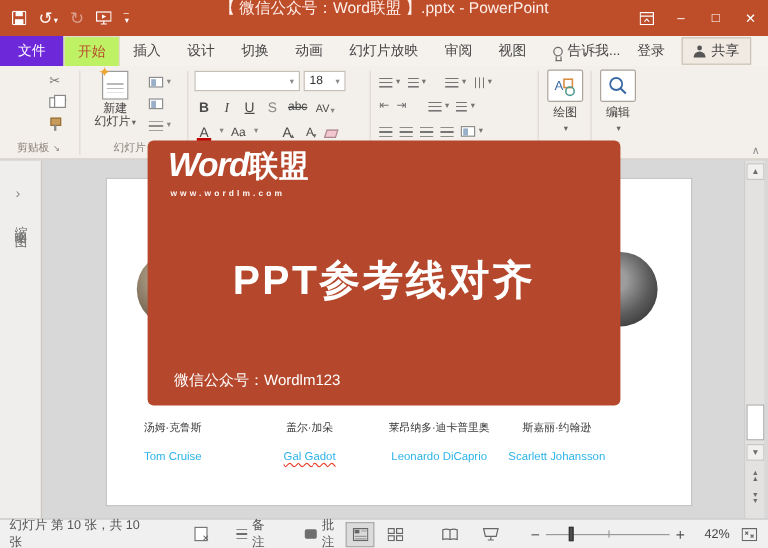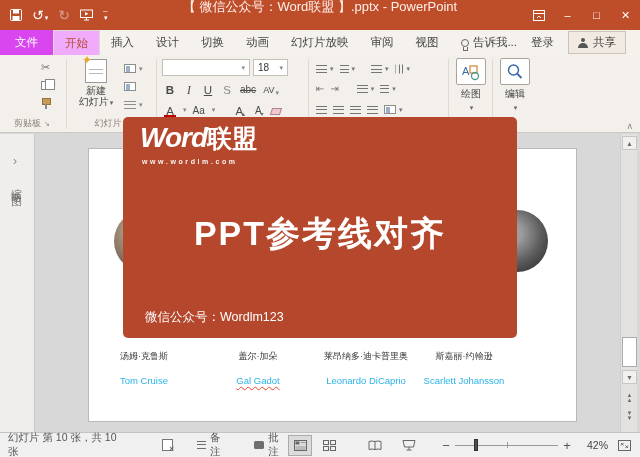--- a/index.html
+++ b/index.html
@@ -11,22 +11,22 @@
   .qbtn{display:flex;align-items:flex-end;color:#fff;font-size:14px;line-height:14px;cursor:default}
   .qbtn svg{display:block}
   .dim{opacity:.45}
   .caret{font-size:7px;line-height:9px;margin-left:1px}
   .tb-title{position:absolute;left:0;right:0;top:0;height:14px;display:flex;align-items:center;justify-content:center;font-size:13px;color:#FFEFE9}
   .winctrl{position:absolute;right:0;top:0;height:30px;display:flex;align-items:stretch;z-index:2}
   .wbtn{width:29px;display:flex;align-items:center;justify-content:center;font-size:11px;color:#fff}
   
   .tabrow{position:absolute;top:30px;left:0;width:640px;height:25px;background:#F5F1ED;display:flex;align-items:stretch;font-size:11.5px;color:#454545;z-index:19}
   .tab{padding:0 11px;display:flex;align-items:center}
-  .tab.file{background:#d946ef;color:#fff;padding:0 15px}
-  .tab.sel{background:#f0abfc;color:#B7472A;border:1px solid #E2DAD1;border-bottom:none}
+  .tab.file{background:#6d28d9;color:#fff;padding:0 15px}
+  .tab.sel{background:#bef264;color:#B7472A;border:1px solid #E2DAD1;border-bottom:none}
   .tabrow-right{margin-left:auto;display:flex;align-items:center;gap:14px;padding-right:14px}
   .tellme,.signin{display:flex;align-items:center;gap:4px;color:#454545}
   .sharebox{display:flex;align-items:center;gap:5px;border:1px solid #CBC1B6;background:#F1EAE2;padding:3px 9px;color:#3d3d3d}
   .bulb{width:8px;height:8px;border:1.2px solid #6b6b6b;border-radius:50%;position:relative}
   .bulb:after{content:"";position:absolute;left:1.5px;top:7.5px;width:3px;height:2.5px;border:1px solid #6b6b6b;border-top:none}
   .person{width:10px;height:10px;position:relative}
   .person:before{content:"";position:absolute;left:2.5px;top:0;width:4.5px;height:4.5px;border-radius:50%;background:#555}
   .person:after{content:"";position:absolute;left:0;top:5px;width:9.5px;height:5px;border-radius:5px 5px 0 0;background:#555}
   
   .ribbon{position:absolute;top:55px;left:0;width:640px;height:78px;background:#F3EFEA;border-bottom:1px solid #CFC8C0;z-index:10}

